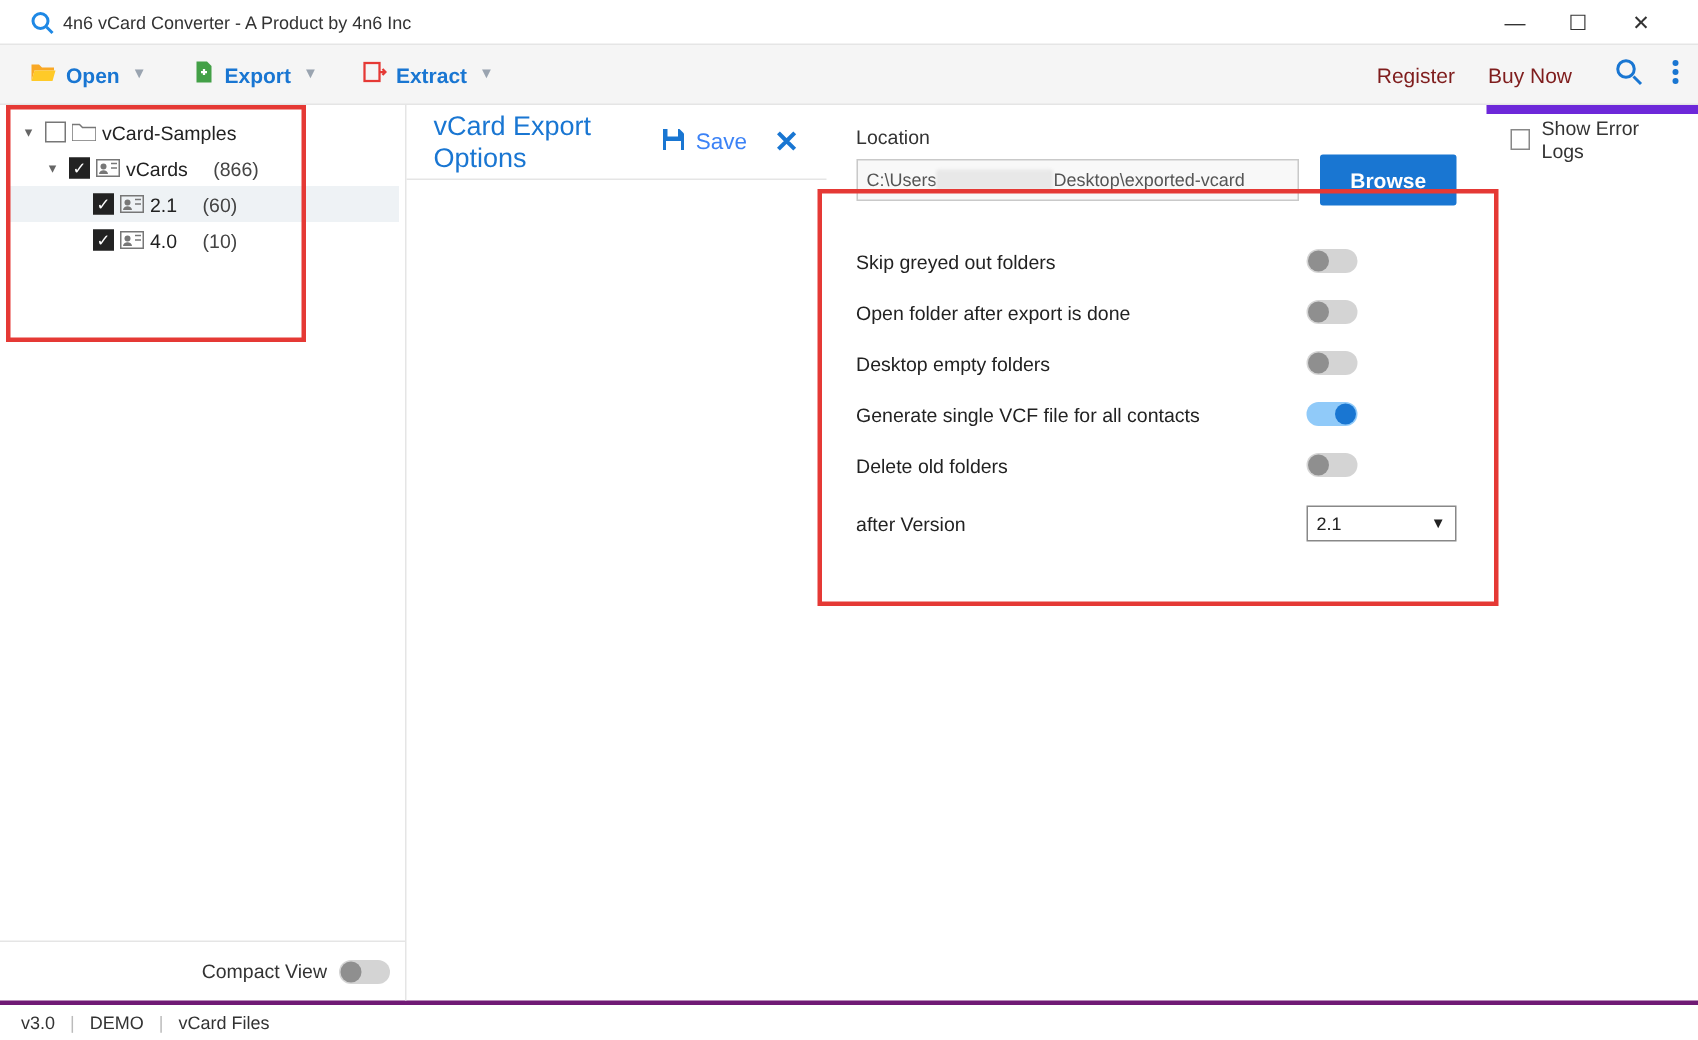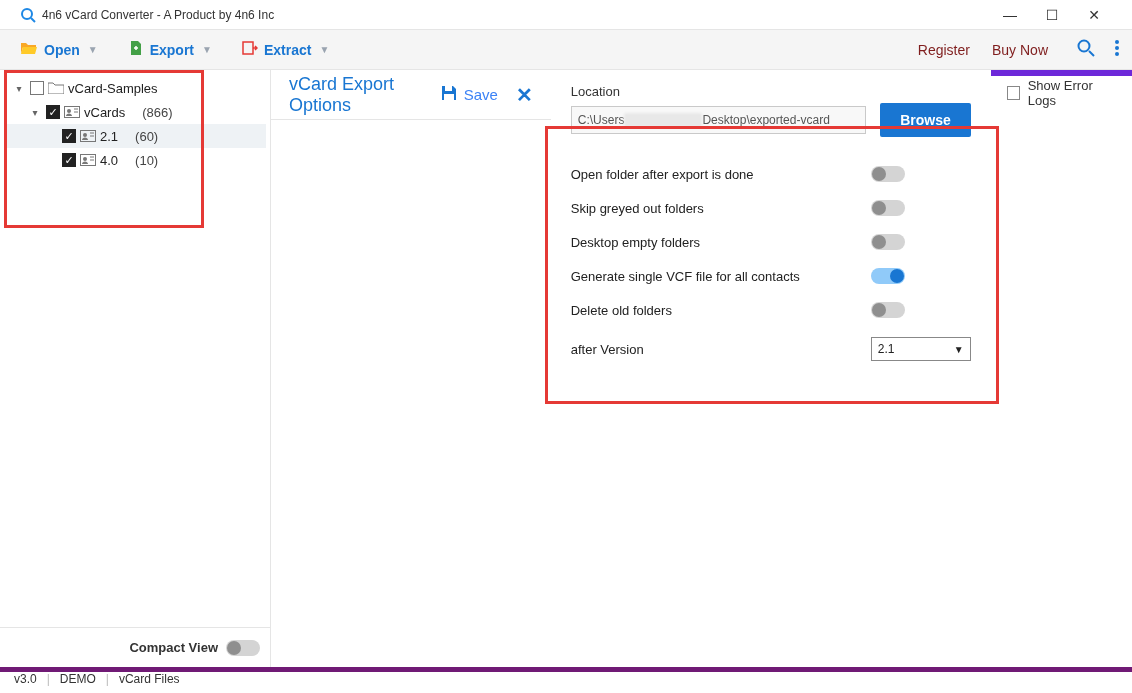--- a/index.html
+++ b/index.html
@@ -26,21 +26,21 @@
   .tree { flex: 1; padding: 6px 4px; position: relative; }
   .tree-row { display: flex; align-items: center; height: 24px; font-size: 13px; color: #222; cursor: pointer; }
   .tree-row.selected { background: #eef2f5; }
   .tree-row .exp { width: 14px; text-align: center; color: #666; font-size: 10px; }
   .tree-row .chk { width: 14px; height: 14px; border: 1px solid #777; margin: 0 4px; display: inline-flex; align-items: center; justify-content: center; font-size: 11px; background: #fff; }
   .tree-row .chk.checked { background: #222; border-color: #222; color: #fff; }
   .tree-row .ic { width: 16px; height: 14px; display: inline-flex; align-items: center; justify-content: center; margin-right: 4px; color: #666; }
   .tree-row .lbl { white-space: nowrap; }
   .tree-row .cnt { color: #444; margin-left: 17px; }
 
-  .sidebar-bottom { height: 40px; border-top: 1px solid #e5e5e5; display: flex; align-items: center; justify-content: flex-end; padding: 0 10px; gap: 8px; font-size: 13px; font-weight: 700; color: #333; }
+  .sidebar-bottom { height: 40px; border-top: 1px solid #e5e5e5; display: flex; align-items: center; justify-content: flex-end; padding: 0 10px; gap: 8px; font-size: 13px; font-weight: 400; color: #333; }
 
   
   .content { flex: 1; display: flex; flex-direction: row; }
   .panel-header { height: 50px; display: flex; align-items: center; padding: 0 18px; border-bottom: 1px solid #e5e5e5; }
   .panel-title { color: #1976d2; font-size: 18px; font-weight: 500; flex: 1; }
   .save-btn { display: flex; align-items: center; gap: 6px; color: #3b82f6; font-size: 15px; cursor: pointer; margin-right: 18px; }
   .close-panel { color: #1976d2; font-size: 20px; cursor: pointer; font-weight: 600; }
 
   .panel-body { flex: 1; padding: 14px 20px; position: relative; }
   .field-label { font-size: 13px; color: #333; margin-bottom: 4px; }
@@ -58,21 +58,21 @@
 
   .version-row { display: flex; align-items: center; margin-top: 10px; }
   .version-row .olabel { width: 300px; font-size: 13px; }
   .select { width: 100px; height: 24px; border: 1px solid #888; display: flex; align-items: center; padding: 0 6px; font-size: 12px; justify-content: space-between; cursor: pointer; background:#fff;}
   .select .arr { font-size: 10px; }
 
   .content-footer { height: 40px; border-top: 6px solid #6d28d9; display: flex; align-items: center; padding: 0 16px; gap: 8px; font-size: 13px; color: #333; }
   .content-footer .cbox { width: 14px; height: 14px; border: 1px solid #888; }
 
   
-  .statusbar { height: 26px; border-top: 5px solid #701a75; display: flex; align-items: flex-start; padding: 0 14px; font-size: 12px; color: #333; gap: 10px; }
+  .statusbar { height: 26px; border-top: 3px solid #701a75; display: flex; align-items: center; padding: 0 14px; font-size: 12px; color: #333; gap: 10px; }
   .statusbar .sep { color: #bbb; }
 
   
   .hl { position: absolute; border: 3px solid #e53935; pointer-events: none; }
 </style>
 </head>
 <body>
 
 <div class="titlebar">
   <span class="app-icon">
@@ -231,27 +231,27 @@
       <div class="loc-row">
         <div class="loc-input">
           <span>C:\Users</span>
           <span class="blur"></span>
           <span>Desktop\exported-vcard</span>
         </div>
         <button class="browse-btn">Browse</button>
       </div>
 
       <div class="opt-row">
+        <span class="olabel">Skip greyed out folders</span>
+        <span class="toggle">
+            <span class="knob"></span>
+          </span>
+      </div>
+      <div class="opt-row">
         <span class="olabel">Open folder after export is done</span>
-        <span class="toggle">
-            <span class="knob"></span>
-          </span>
-      </div>
-      <div class="opt-row">
-        <span class="olabel">Skip greyed out folders</span>
         <span class="toggle">
             <span class="knob"></span>
           </span>
       </div>
       <div class="opt-row">
         <span class="olabel">Desktop empty folders</span>
         <span class="toggle">
             <span class="knob"></span>
           </span>
       </div>

